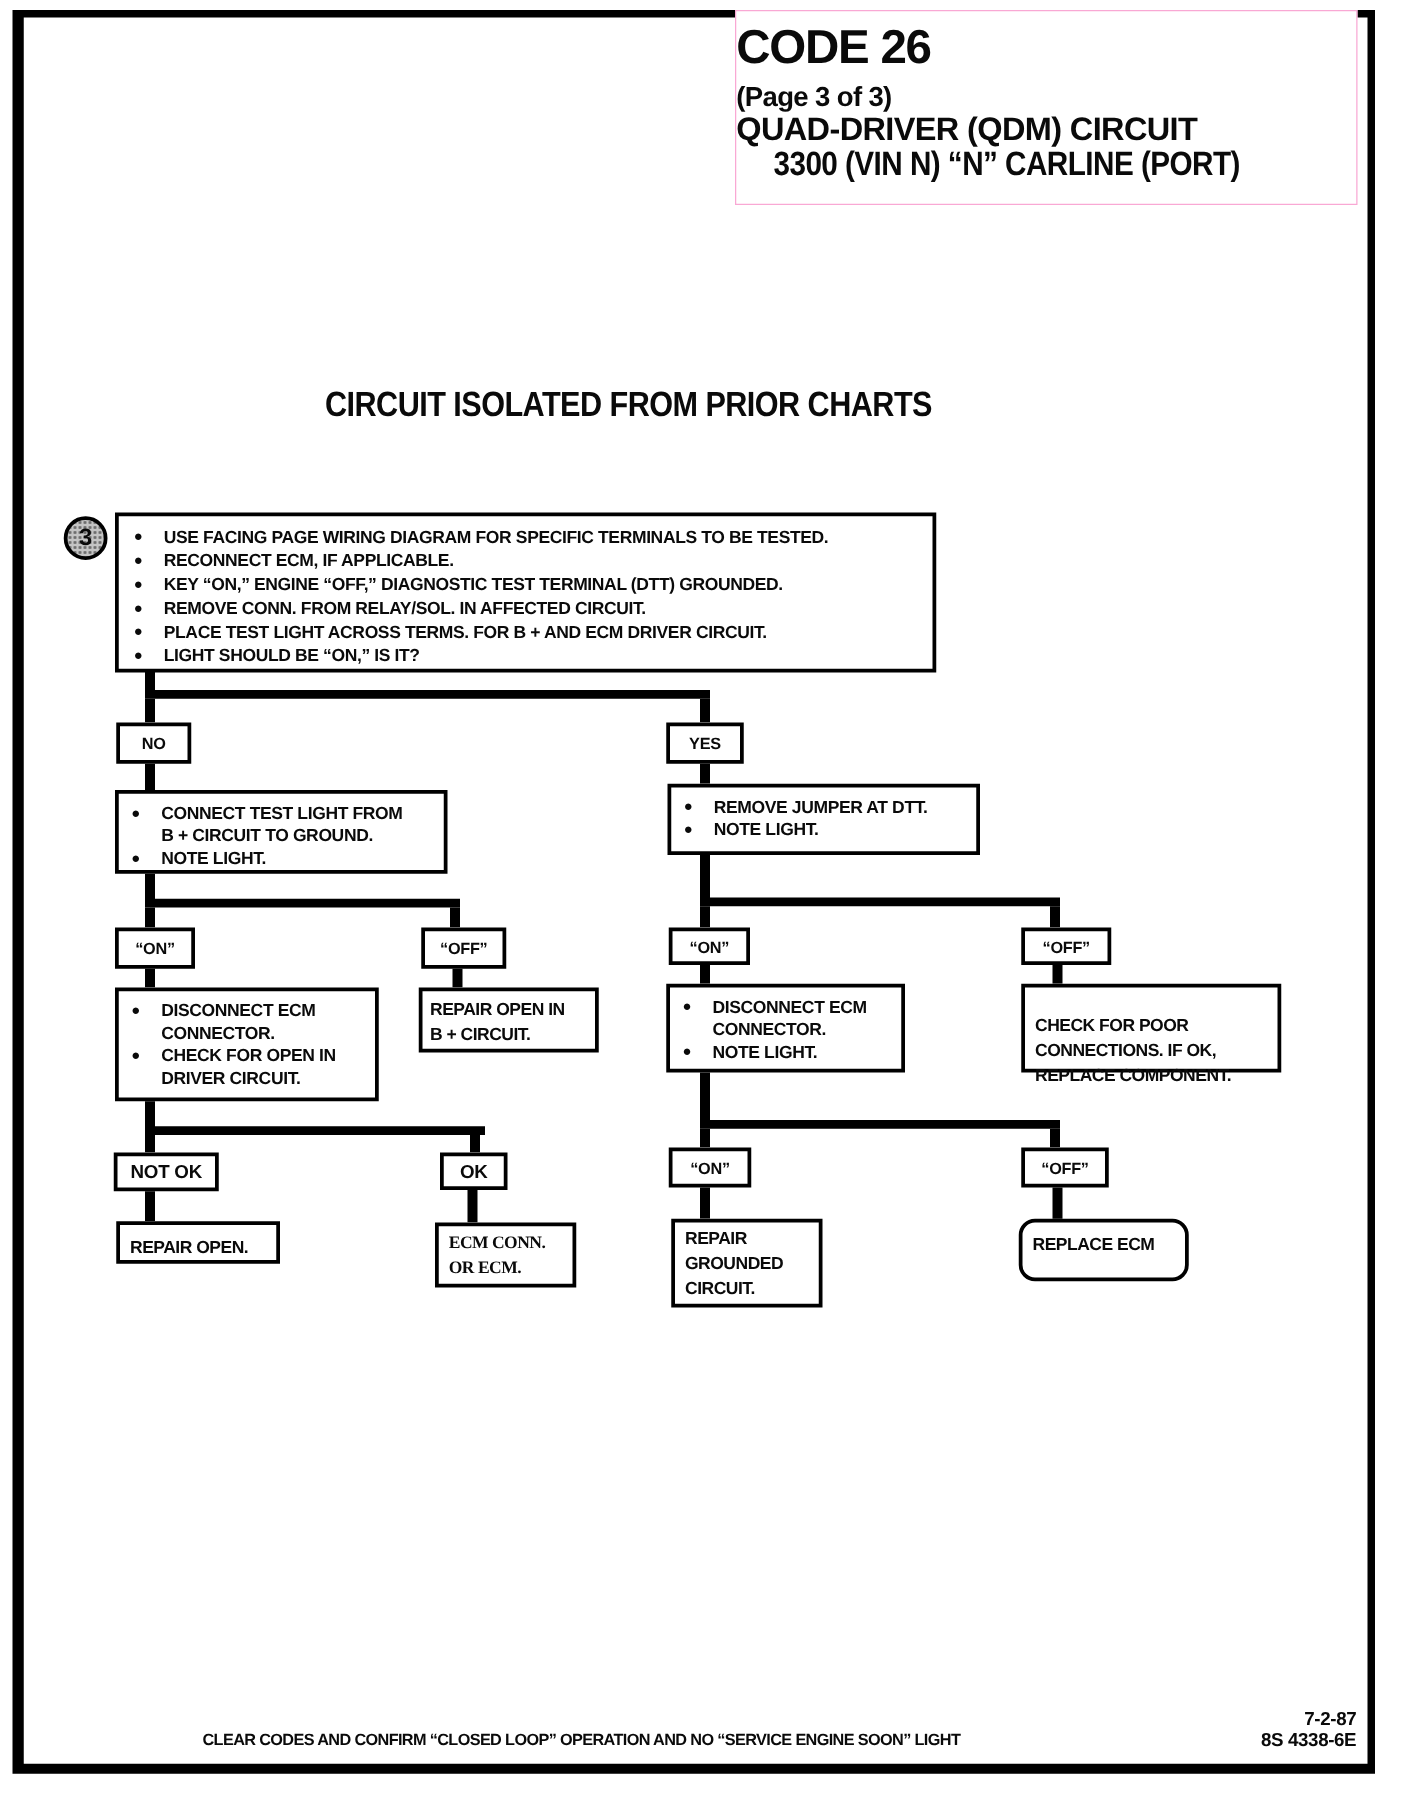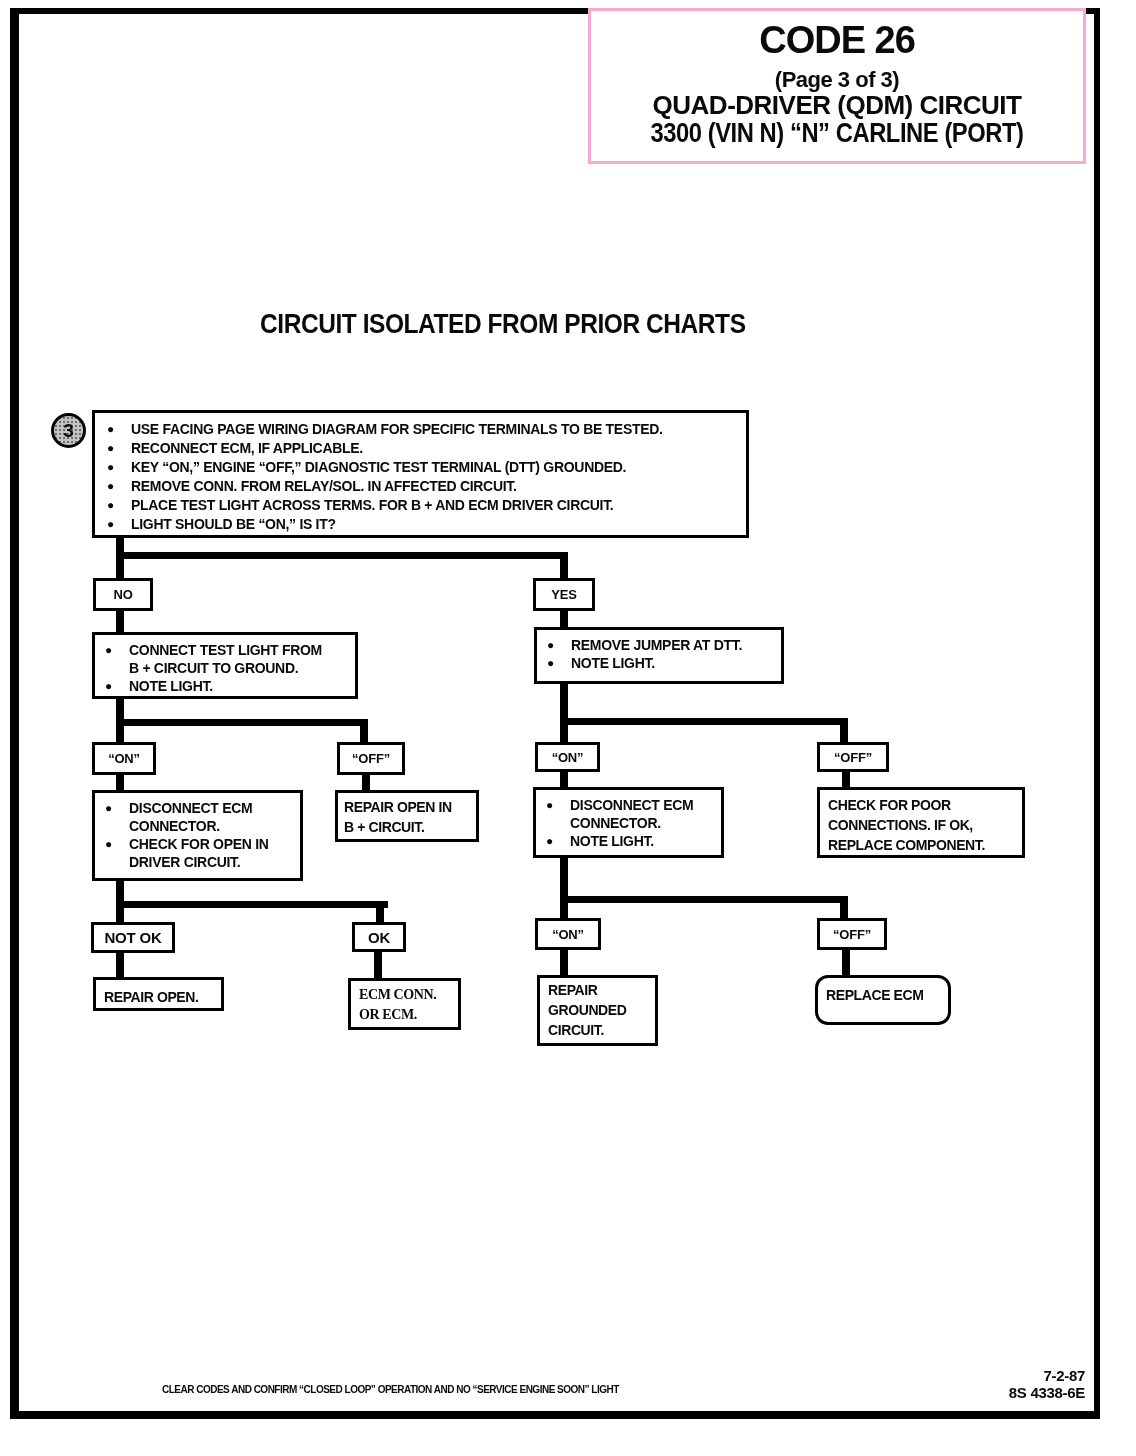--- a/index.html
+++ b/index.html
@@ -17,22 +17,22 @@
     position: absolute; left: 10px; top: 8px;
     width: 1090px; height: 1411px;
     border: 6px solid #000;
     border-left-width: 9px;
     border-bottom-width: 8px;
     background: transparent;
   }
   .titlebox {
     position: absolute; left: 588px; top: 8px;
     width: 498px; height: 156px;
-    border: 3px solid #f9a8d4;
-    background: #fff; text-align: center;
+    border: 1px solid #f9a8d4;
+    background: #fff; 
   }
   .t-code   { font-size: 38px; letter-spacing: -1px;   margin-top: 10px; line-height: 1.05; }
   .t-page   { font-size: 22px; letter-spacing: -0.5px; margin-top: 7px;  line-height: 1.05; }
   .t-circuit{ font-size: 26px; letter-spacing: -0.5px; line-height: 1.08; white-space: nowrap; }
   .t-carline{ font-size: 27px; letter-spacing: -0.5px; line-height: 1.08; white-space: nowrap;
               transform: scaleX(0.88); transform-origin: center; }
   .heading {
     position: absolute; left: 260px; top: 308px;
     font-size: 28px; letter-spacing: -0.5px; white-space: nowrap;
     transform: scaleX(0.875); transform-origin: left center;
@@ -57,21 +57,21 @@
   .label {
     display: flex; align-items: center; justify-content: center;
     font-size: 13px; letter-spacing: -0.2px; white-space: nowrap;
   }
   .result { font-size: 14px; letter-spacing: -0.4px; padding: 4px 8px; }
   .result div { white-space: nowrap; line-height: 20px; }
   .result.single div { line-height: 26px; }
   .lv, .lh { position: absolute; background: #000; }
   .f-note {
     position: absolute; left: 162px; top: 1384px;
-    font-size: 10px; letter-spacing: -0.5px; white-space: nowrap;
+    font-size: 13px; letter-spacing: -0.5px; white-space: nowrap;
   }
   .f-ref {
     position: absolute; left: 950px; top: 1367px; width: 135px;
     text-align: right; font-size: 15px; line-height: 17px; letter-spacing: -0.3px;
   }
 </style>
 </head>
 <body>
 
 <div class="page">
@@ -254,21 +254,21 @@
         </div>
       <div class="li">
           <div class="mk">●</div>
           <div class="tx">
             <div>NOTE LIGHT.</div>
           </div>
         </div>
     </div>
   </div>
 
-  <div class="node result" style="left:817px; top:787px; width:208px; height:71px; padding-top:5px;">
+  <div class="node result" style="left:817px; top:787px; width:208px; height:71px; padding-top:20px;">
     <div>CHECK FOR POOR</div>
     <div>CONNECTIONS. IF OK,</div>
     <div>REPLACE COMPONENT.</div>
   </div>
 
   <div class="lv" style="left:560px; top:858px; width:8px; height:40px;"></div>
   <div class="lh" style="left:560px; top:896px; width:288px; height:7px;"></div>
   <div class="lv" style="left:560px; top:903px; width:8px; height:15px;"></div>
   <div class="lv" style="left:840px; top:903px; width:8px; height:15px;"></div>
 

